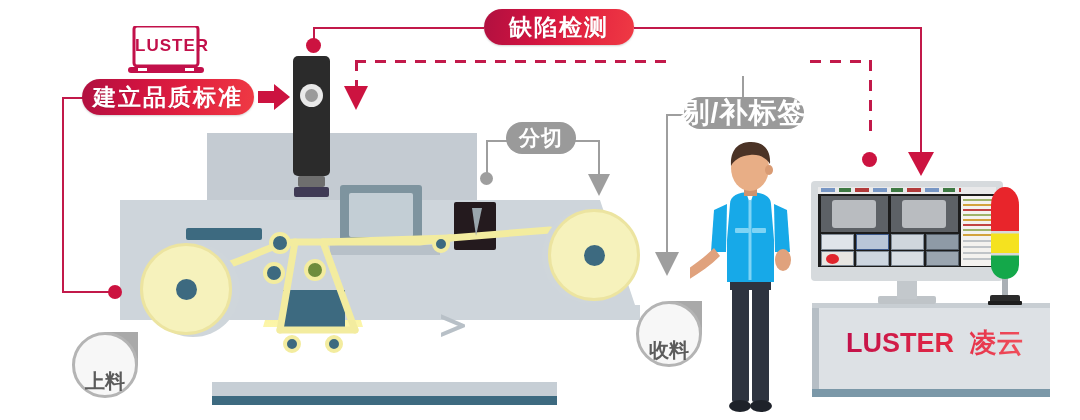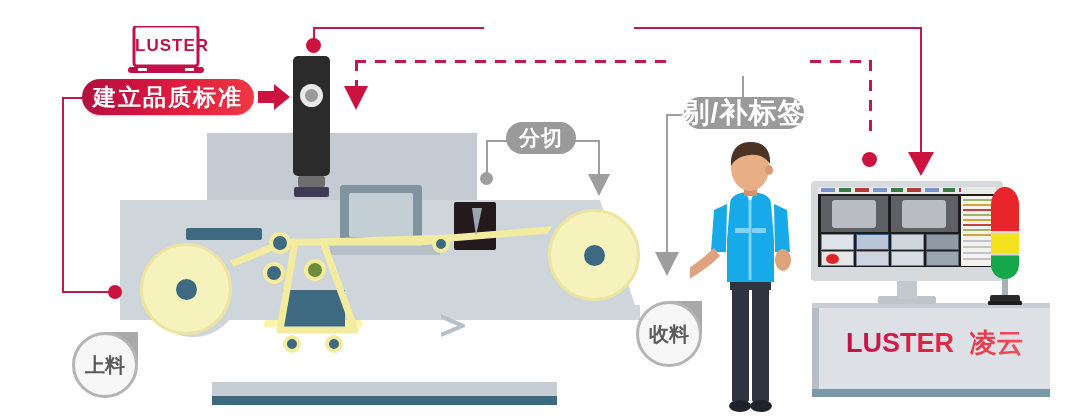--- a/index.html
+++ b/index.html
@@ -35,21 +35,21 @@
     color:#ffffff;
     font-weight:bold;
     letter-spacing:1px;
     white-space:nowrap;
     background:#9a9a9a;
     z-index:40;
   }
   
   .circbadge{
     position:absolute;
-    display:flex;align-items:center;justify-content:center;
+    display:flex;align-items:flex-end;justify-content:center;
     border-radius:50%;
     border:3px solid #b4b4b4;
     background:#f7f7f7;
     color:#5b5b5b;
     font-weight:bold;
     z-index:41;
     box-sizing:border-box;
   }
   .circwrap{position:absolute;z-index:41;}
 
@@ -305,20 +305,23 @@
   <div class="gln glnh" style="left:573px;top:140px;width:27px;"></div>
   <div class="gln glnv" style="left:598px;top:140px;height:38px;"></div>
   <svg class="abs" style="left:588px;top:174px;width:22px;height:24px;z-index:31;">
     <polygon points="0,0 22,0 11,22" fill="#9e9e9e"></polygon>
   </svg>
 
   <div class="pill" style="left:82px;top:79px;width:172px;height:36px;font-size:23px;">
     <span class="txt">建立品质标准</span>
   </div>
 
+  <div class="pill" style="left:484px;top:9px;width:150px;height:36px;font-size:23px;">
+    <span class="txt">缺陷检测</span>
+  </div>
 
 
   <div class="gpill" style="left:684px;top:97px;width:120px;height:32px;font-size:28px;">
     <span>剔/补标签</span>
   </div>
 
   <div class="gpill" style="left:506px;top:122px;width:70px;height:32px;font-size:21px;">
     <span>分切</span>
   </div>
 

